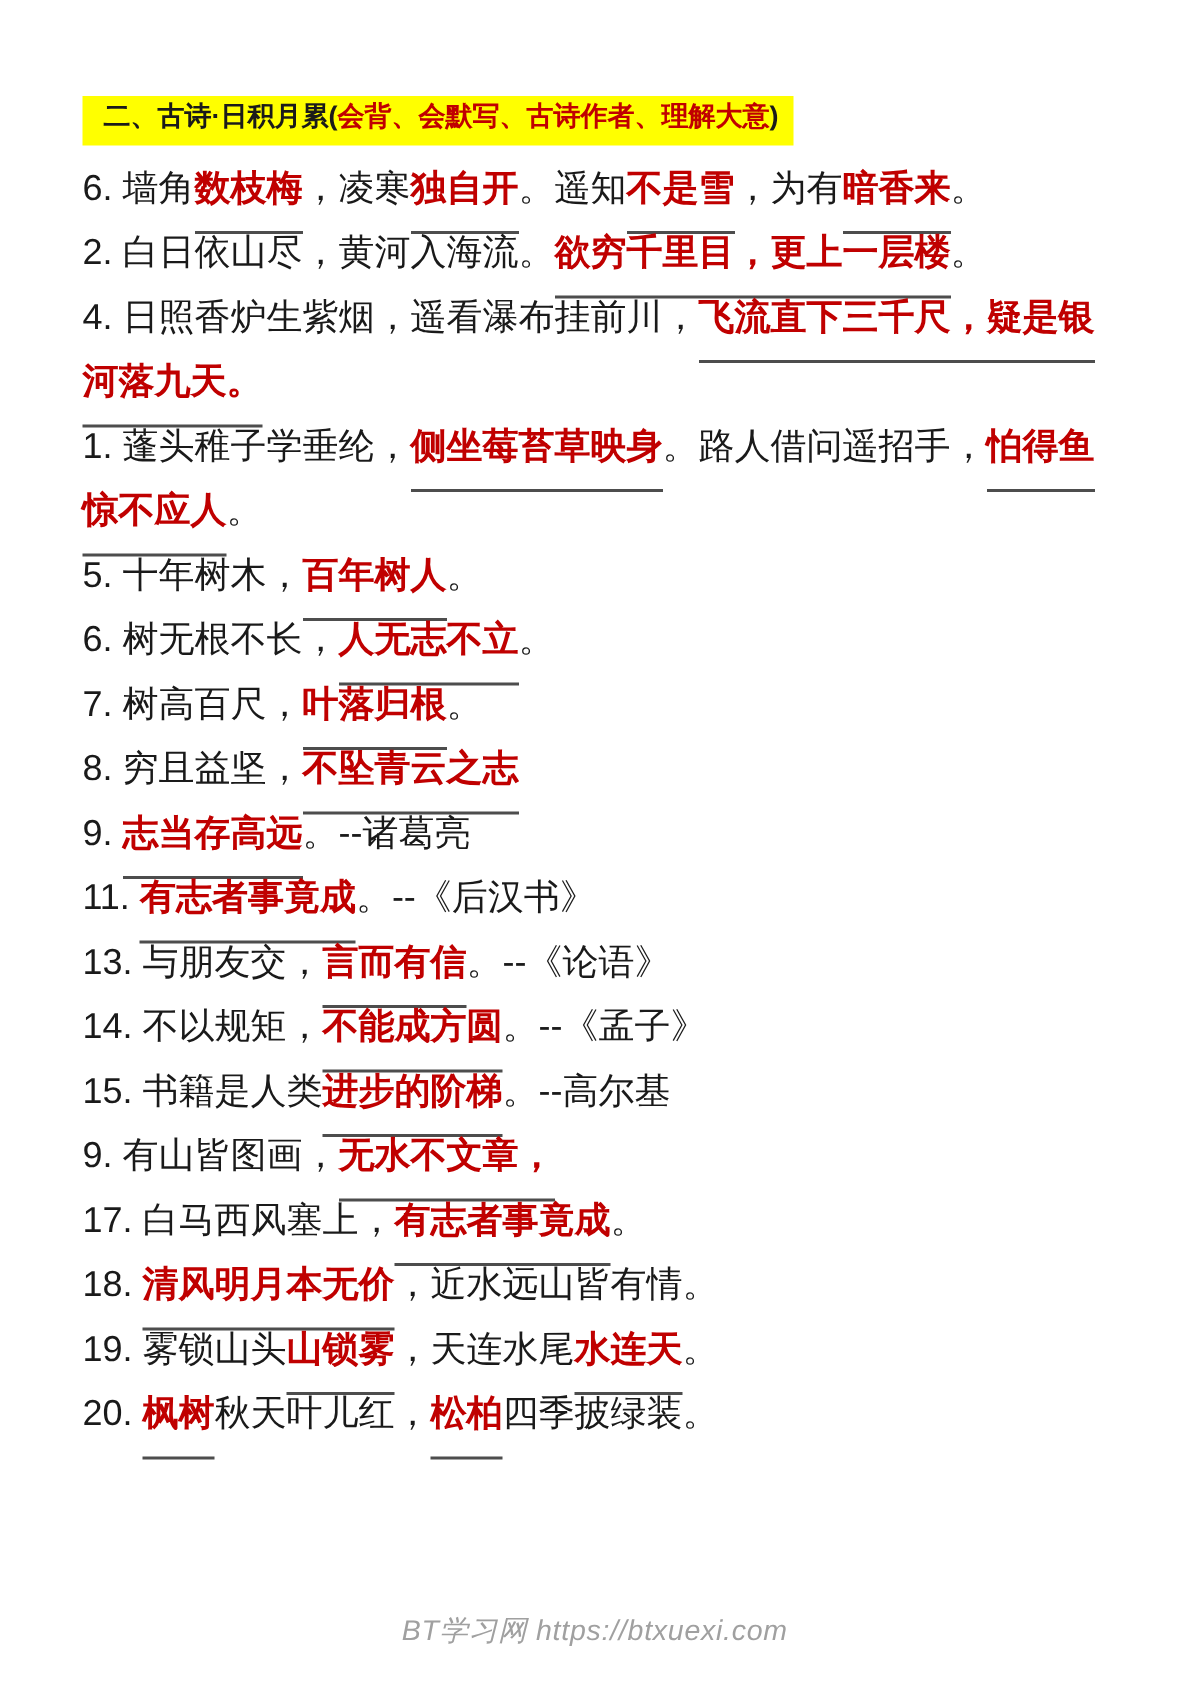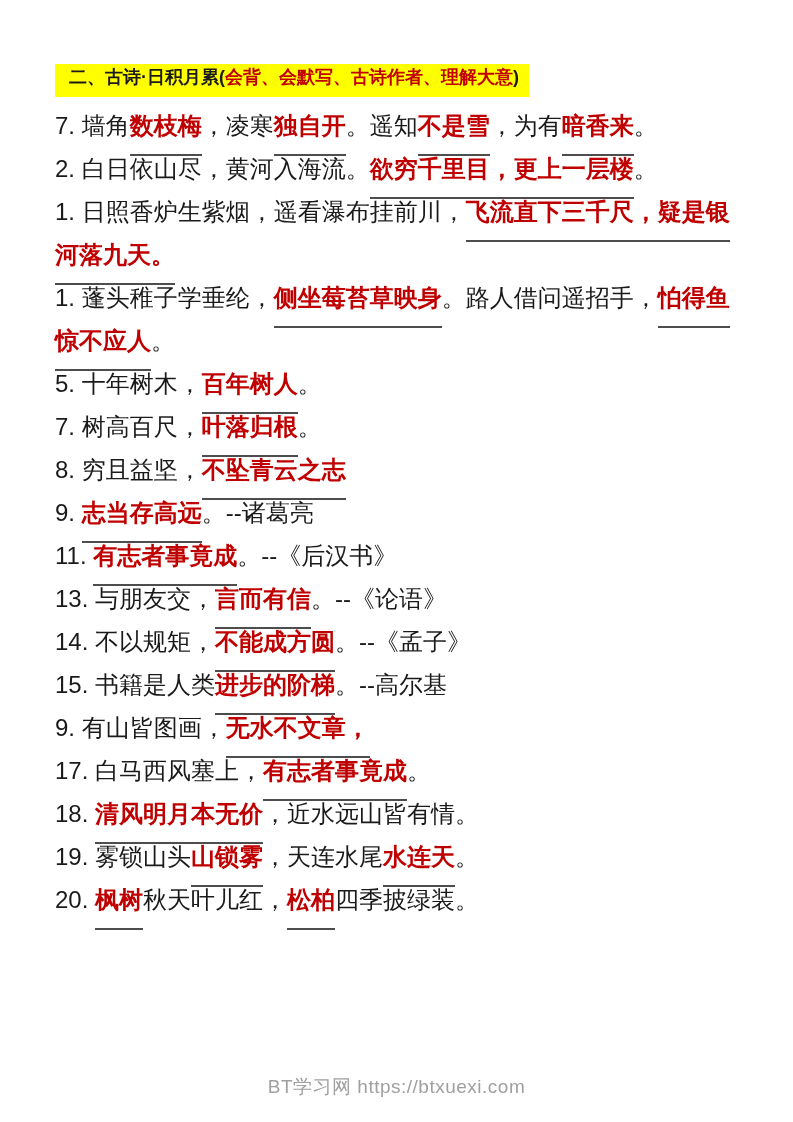--- a/index.html
+++ b/index.html
@@ -51,35 +51,37 @@
     padding-bottom:15px;
   }
   .footer{
     position:absolute;
     left:0;right:0;
     bottom:22px;
     text-align:center;
     color:var(--footer);
     font-size:19px;
     letter-spacing:0.5px;
+    font-style:italic;
   }
 </style>
 </head>
 <body>
 
 <div class="page">
   <div class="title-bar">
     <span>二、古诗·日积月累(</span><span class="hl">会背、会默写、古诗作者、理解大意</span><span>)</span>
   </div>
   <div class="content">
-      <p class="line"><span class="blk">7. 墙角</span><span class="red">数枝梅</span><span class="blk">，凌寒</span><span class="red">独自开</span><span class="blk">。遥知</span><span class="red">不是雪</span><span class="blk">，为有</span><span class="red">暗香来</span><span class="blk">。</span></p>
+      <p class="line"><span class="blk">6. 墙角</span><span class="red">数枝梅</span><span class="blk">，凌寒</span><span class="red">独自开</span><span class="blk">。遥知</span><span class="red">不是雪</span><span class="blk">，为有</span><span class="red">暗香来</span><span class="blk">。</span></p>
       <p class="line"><span class="blk">2. 白日依山尽，黄河入海流。</span><span class="red">欲穷千里目，更上一层楼</span><span class="blk">。</span></p>
-      <p class="line"><span class="blk">1. 日照香炉生紫烟，遥看瀑布挂前川，</span><span class="red">飞流直下三千尺，疑是银河落九天。</span></p>
+      <p class="line"><span class="blk">4. 日照香炉生紫烟，遥看瀑布挂前川，</span><span class="red">飞流直下三千尺，疑是银河落九天。</span></p>
       <p class="line"><span class="blk">1. 蓬头稚子学垂纶，</span><span class="red">侧坐莓苔草映身</span><span class="blk">。路人借问遥招手，</span><span class="red">怕得鱼惊不应人</span><span class="blk">。</span></p>
       <p class="line"><span class="blk">5. 十年树木，</span><span class="red">百年树人</span><span class="blk">。</span></p>
+      <p class="line"><span class="blk">6. 树无根不长，</span><span class="red">人无志不立</span><span class="blk">。</span></p>
       <p class="line"><span class="blk">7. 树高百尺，</span><span class="red">叶落归根</span><span class="blk">。</span></p>
       <p class="line"><span class="blk">8. 穷且益坚，</span><span class="red">不坠青云之志</span></p>
       <p class="line"><span class="blk">9. </span><span class="red">志当存高远</span><span class="blk">。--诸葛亮</span></p>
       <p class="line"><span class="blk">11. </span><span class="red">有志者事竟成</span><span class="blk">。--《后汉书》</span></p>
       <p class="line"><span class="blk">13. 与朋友交，</span><span class="red">言而有信</span><span class="blk">。--《论语》</span></p>
       <p class="line"><span class="blk">14. 不以规矩，</span><span class="red">不能成方圆</span><span class="blk">。--《孟子》</span></p>
       <p class="line"><span class="blk">15. 书籍是人类</span><span class="red">进步的阶梯</span><span class="blk">。--高尔基</span></p>
       <p class="line"><span class="blk">9. 有山皆图画，</span><span class="red">无水不文章，</span></p>
       <p class="line"><span class="blk">17. 白马西风塞上，</span><span class="red">有志者事竟成</span><span class="blk">。</span></p>
       <p class="line"><span class="blk">18. </span><span class="red">清风明月本无价</span><span class="blk">，近水远山皆有情。</span></p>

